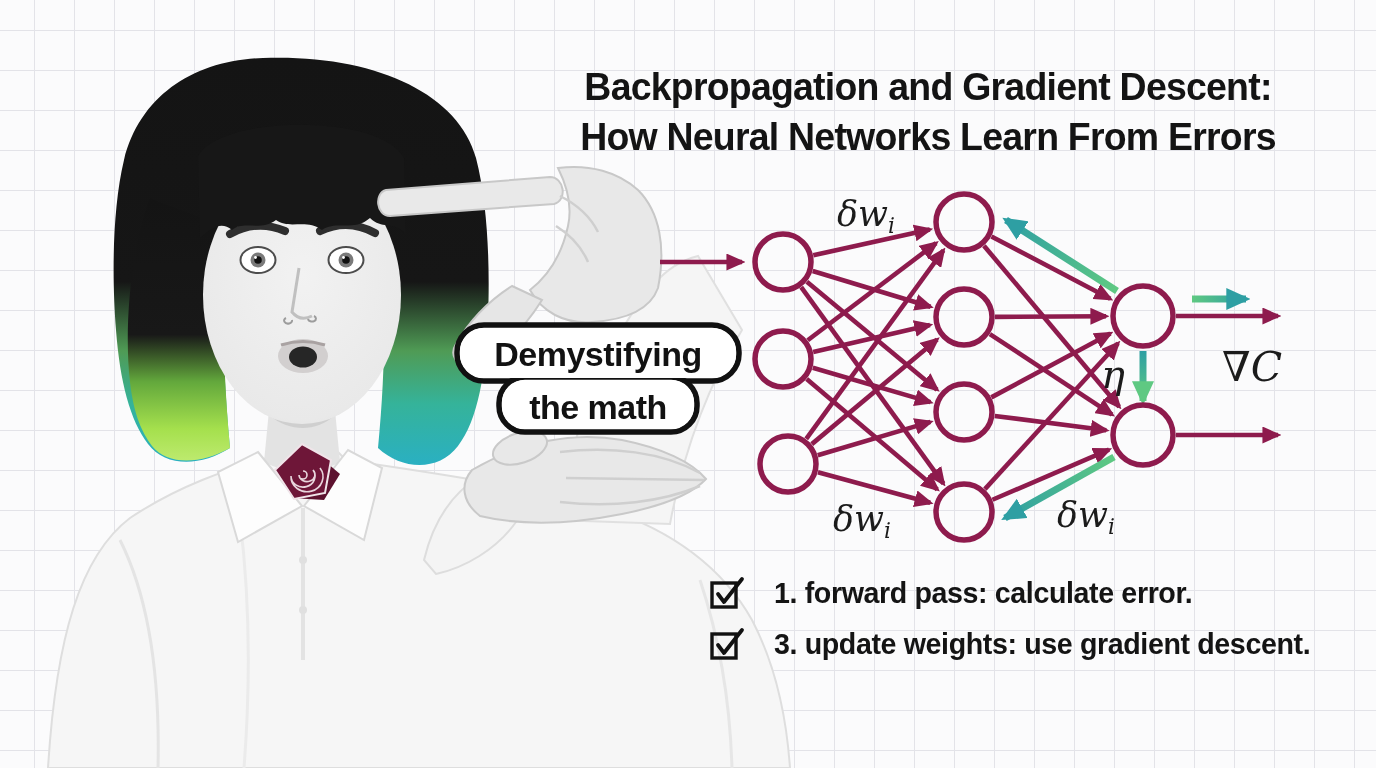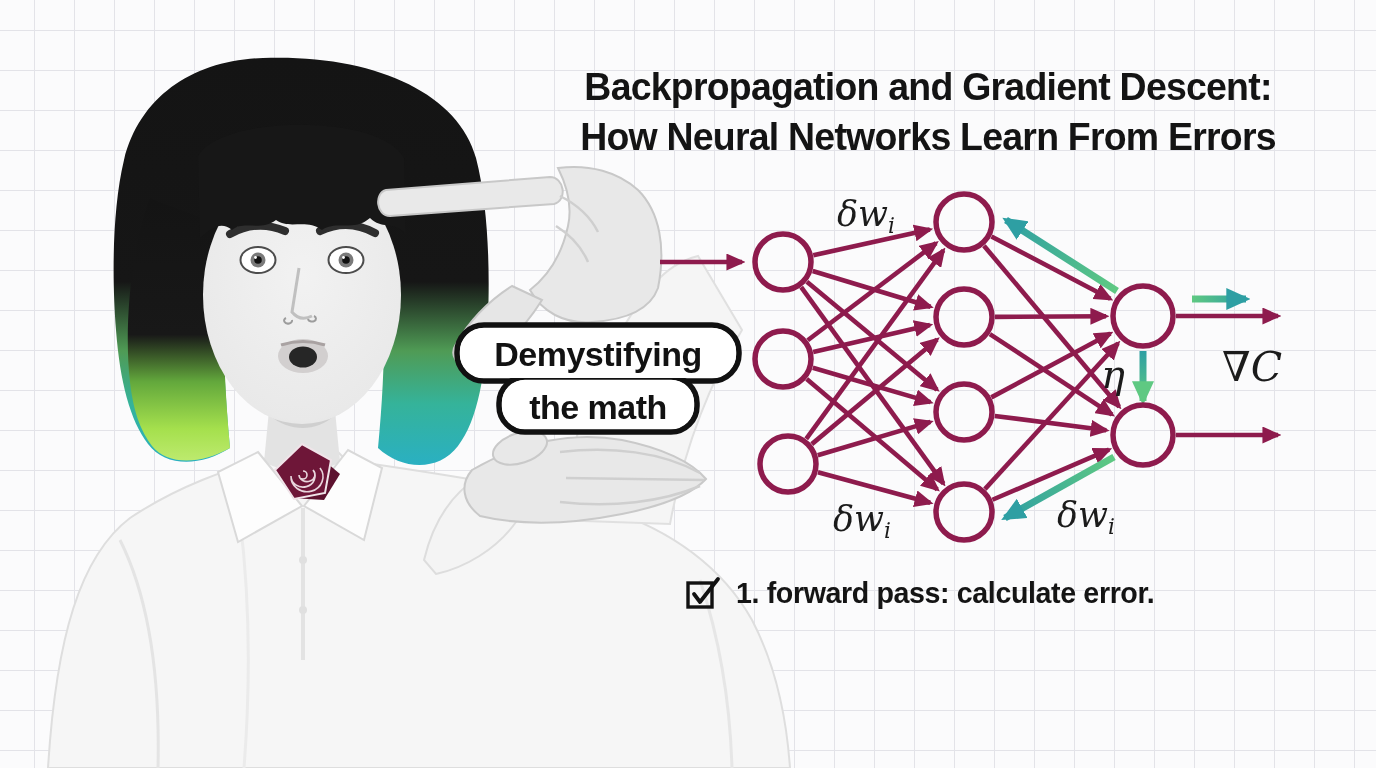--- a/index.html
+++ b/index.html
@@ -22,21 +22,21 @@
     transform:scaleX(.96);
   }
   
   .bubble{position:absolute; left:452px; top:320px; width:292px; height:118px;}
   .bubble text{
     font-family:"Liberation Sans", sans-serif; font-weight:700;
     font-size:34px; fill:#121212; text-anchor:middle; letter-spacing:-0.5px;
   }
   
   .checklist{position:absolute; left:686px; top:576px; display:flex; flex-direction:column; gap:17px;}
-  .check-row{display:flex; align-items:flex-start; gap:14px;}
+  .check-row{display:flex; align-items:flex-start; gap:28px;margin-left:24px;}
   .check-row .cbox{flex:0 0 auto; width:36px; height:34px; display:block;}
   .check-row .ctext{
     font-size:29.5px; font-weight:700; color:#141414; letter-spacing:-0.4px;
     transform:scaleX(.97); transform-origin:left center; white-space:nowrap;
   }
   
   .mathlabel{font-family:"DejaVu Serif", serif; font-style:italic; fill:#1b1b1b;}
 </style>
 </head>
 <body>
@@ -256,15 +256,22 @@
     </svg>
 
   <div class="checklist">
     <div class="check-row">
       <svg class="cbox" viewBox="0 0 36 34">
         <rect x="2" y="7" width="24" height="24" fill="none" stroke="#111" stroke-width="3.4"></rect>
         <polyline points="8,18 14,26 32,3" fill="none" stroke="#111" stroke-width="3.8" stroke-linecap="round" stroke-linejoin="round"></polyline>
       </svg>
       <span class="ctext">1. forward pass: calculate error.</span>
     </div>
+    <div class="check-row">
+      <svg class="cbox" viewBox="0 0 36 34">
+        <rect x="2" y="7" width="24" height="24" fill="none" stroke="#111" stroke-width="3.4"></rect>
+        <polyline points="8,18 14,26 32,3" fill="none" stroke="#111" stroke-width="3.8" stroke-linecap="round" stroke-linejoin="round"></polyline>
+      </svg>
+      <span class="ctext">3. update weights: use gradient descent.</span>
+    </div>
   </div>
 
 </div>
 
 </body></html>

